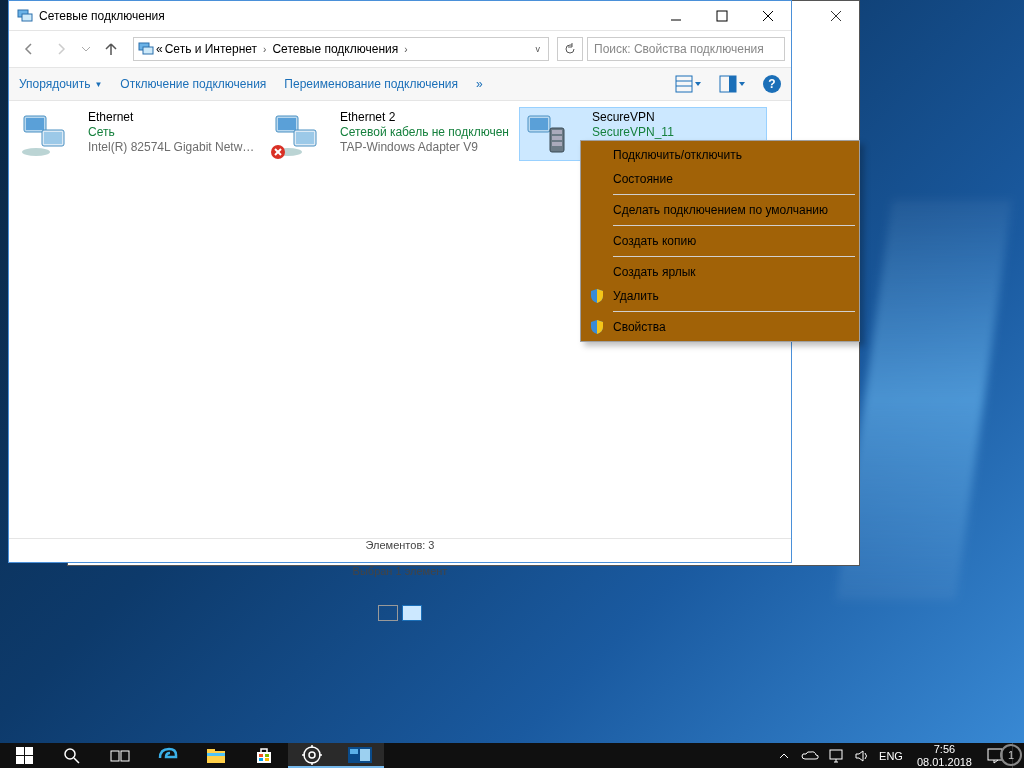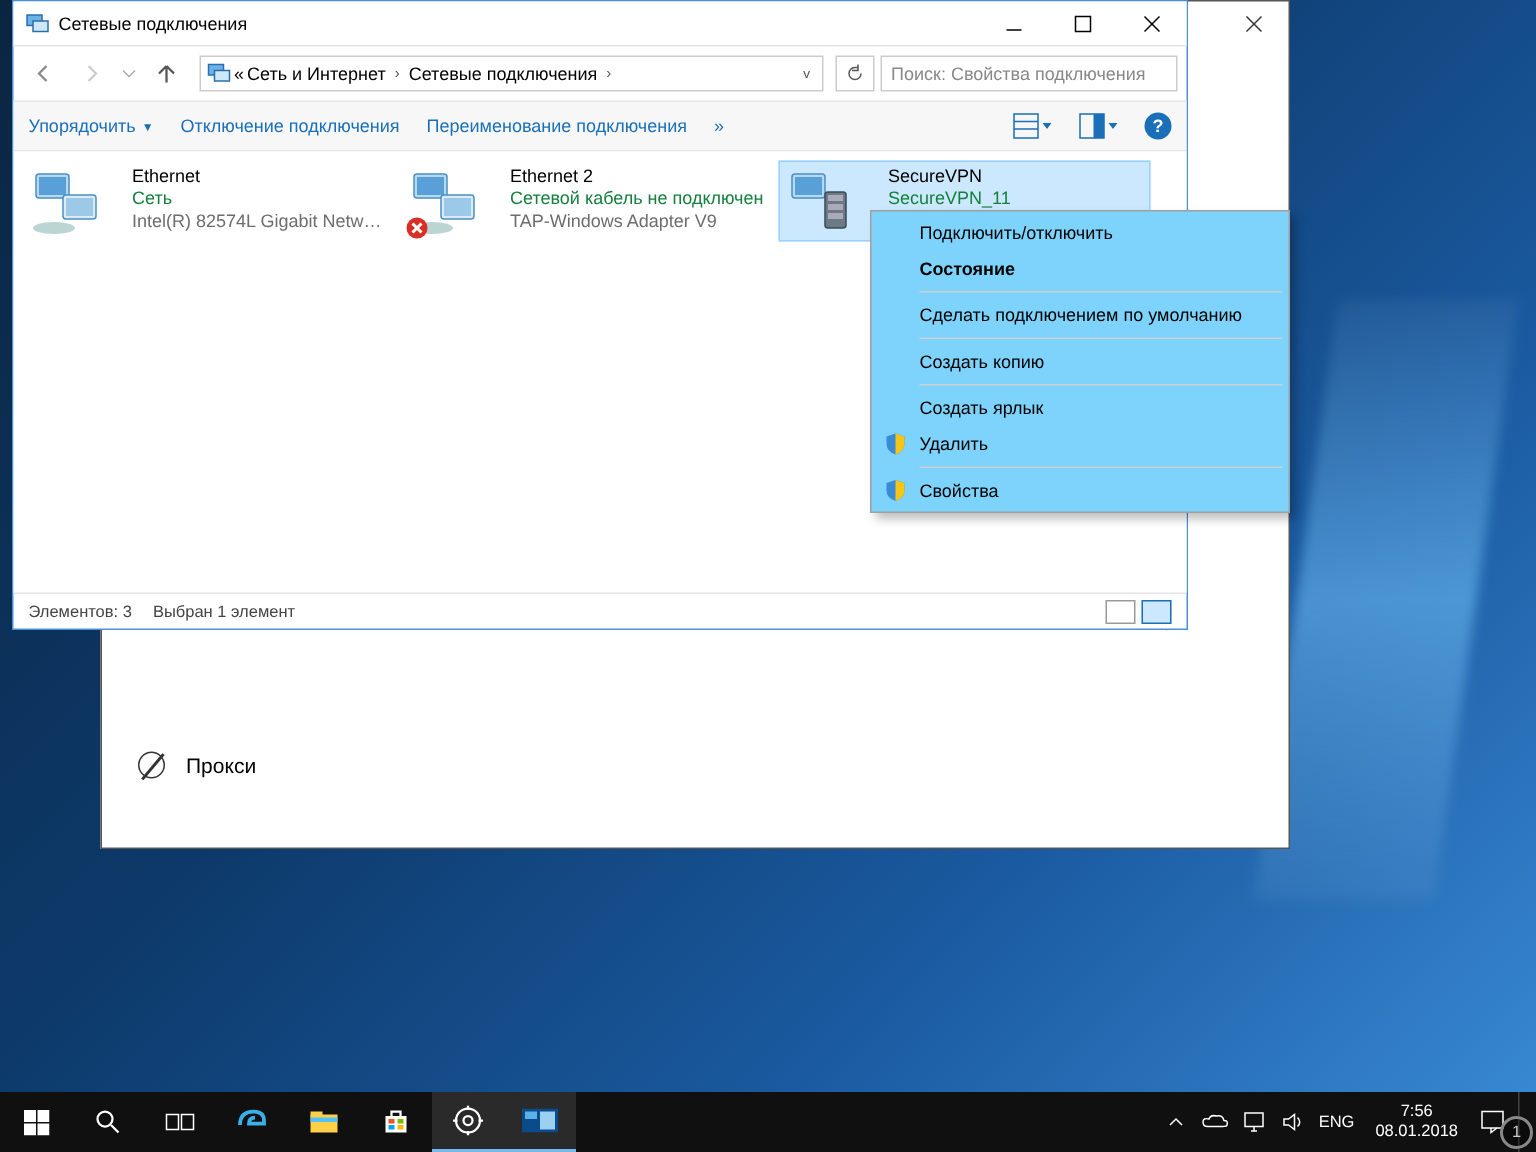--- a/index.html
+++ b/index.html
@@ -11,21 +11,21 @@
 .settings-titlebar { height: 30px; display: flex; justify-content: flex-end; align-items: stretch; }
 .settings-titlebar .btn { width: 46px; display: flex; align-items: center; justify-content: center; color: #333; font-size: 14px; }
 .settings-body { padding: 0 24px; font-size: 14px; color: #000; }
 .settings-item { display: flex; align-items: center; gap: 14px; margin-top: 470px; }
 .settings-icon { width: 18px; height: 18px; border: 1.5px solid #333; border-radius: 50%; position: relative; }
 .settings-icon::before, .settings-icon::after { content: ""; position: absolute; background: #333; }
 .settings-icon::before { left: 8px; top: -2px; width: 1.5px; height: 22px; transform: rotate(40deg); }
 .partial-item { position: absolute; left: 775px; top: 408px; color: #0067c0; font-size: 13px; }
 
 
-.explorer { position: absolute; left: 8px; top: 0; width: 784px; height: 420px; background: #fff; border: 1px solid #4a90d9; display: flex; flex-direction: column; }
+.explorer { position: absolute; left: 8px; top: 0; width: 784px; height: 563px; background: #fff; border: 1px solid #4a90d9; display: flex; flex-direction: column; }
 .titlebar { height: 30px; background: #fff; display: flex; align-items: center; padding-left: 8px; border-bottom: 1px solid #e5e5e5; }
 .title-icon { width: 16px; height: 16px; margin-right: 6px; }
 .title-text { font-size: 12px; flex: 1; }
 .win-controls { display: flex; height: 100%; }
 .win-controls .wc { width: 46px; display: flex; align-items: center; justify-content: center; font-size: 12px; }
 .wc svg { stroke: #000; stroke-width: 1; fill: none; }
 
 .navbar { height: 36px; display: flex; align-items: center; padding: 0 6px; gap: 4px; }
 .nav-arrow { width: 28px; height: 28px; display: flex; align-items: center; justify-content: center; color: #888; }
 .nav-arrow.enabled { color: #333; }
@@ -45,35 +45,35 @@
 .content { flex: 1; background: #fff; padding: 6px; display: flex; gap: 4px; align-items: flex-start; }
 .conn-item { width: 248px; padding: 2px 4px; display: flex; gap: 20px; font-size: 12px; border: 1px solid transparent; }
 .conn-item.selected { background: #cce8ff; border: 1px solid #99d1ff; }
 .conn-icon { width: 48px; height: 48px; flex-shrink: 0; position: relative; }
 .conn-text { line-height: 15px; overflow: hidden; }
 .conn-text .name { color: #000; white-space: nowrap; }
 .conn-text .sub1 { color: #15803d; white-space: nowrap; overflow: hidden; text-overflow: ellipsis; }
 .conn-text .sub2 { color: #6d6d6d; white-space: nowrap; overflow: hidden; text-overflow: ellipsis; }
 .red-x { position: absolute; left: -2px; bottom: -2px; width: 16px; height: 16px; }
 
-.statusbar { height: 24px; border-top: 1px solid #e5e5e5; display: flex; align-items: center; padding: 0 10px; font-size: 11px; color: #444; gap: 14px; }
+.statusbar { height: 24px; border-top: 1px solid #e5e5e5; display: flex; align-items: center; padding: 0 10px; font-size: 11px; color: #444; gap: 14px; flex-direction: column; }
 .statusbar .sp { flex: 1; }
 .view-icons { display: flex; gap: 4px; }
 .view-icons .vi { width: 20px; height: 16px; border: 1px solid #999; }
 .view-icons .vi.active { background: #cce8ff; border-color: #1b6fb8; }
 
 
-.context-menu { position: absolute; left: 580px; top: 140px; width: 280px; background: #7dd3fc; border: 1px solid #a0a0a0; box-shadow: 4px 4px 6px rgba(0,0,0,0.25); padding: 2px; font-size: 12px; }
+.context-menu { position: absolute; left: 580px; top: 140px; width: 280px; background: #a16207; border: 1px solid #a0a0a0; box-shadow: 4px 4px 6px rgba(0,0,0,0.25); padding: 2px; font-size: 12px; }
 .context-menu .mi { height: 24px; display: flex; align-items: center; padding-left: 30px; position: relative; }
-.context-menu .mi.bold { font-weight: bold; }
+.context-menu .mi.bold { font-weight: normal; }
 .context-menu .sep { height: 1px; background: #d0d0d0; margin: 3px 2px 3px 30px; }
 .shield { position: absolute; left: 6px; width: 16px; height: 16px; }
 
 
-.taskbar { position: absolute; left: 0; bottom: 0; width: 1024px; height: 40px; background: #101010; display: flex; align-items: center; color: #fff; font-size: 11px; }
+.taskbar { position: absolute; left: 0; bottom: 0; width: 1024px; height: 25px; background: #101010; display: flex; align-items: center; color: #fff; font-size: 11px; }
 .tb-left { display: flex; align-items: center; height: 100%; }
 .tb-btn { width: 48px; height: 100%; display: flex; align-items: center; justify-content: center; }
 .tb-btn.active { background: #2a2a2a; border-bottom: 2px solid #76b9ed; }
 .tb-right { margin-left: auto; display: flex; align-items: center; height: 100%; gap: 8px; padding-right: 6px; }
 .tray-icon { width: 18px; height: 18px; display: flex; align-items: center; justify-content: center; }
 .clock { text-align: center; line-height: 13px; padding: 0 6px; }
 .show-desktop { width: 6px; height: 100%; border-left: 1px solid #444; }
 
 
 .net-icon-svg { width: 48px; height: 48px; }

